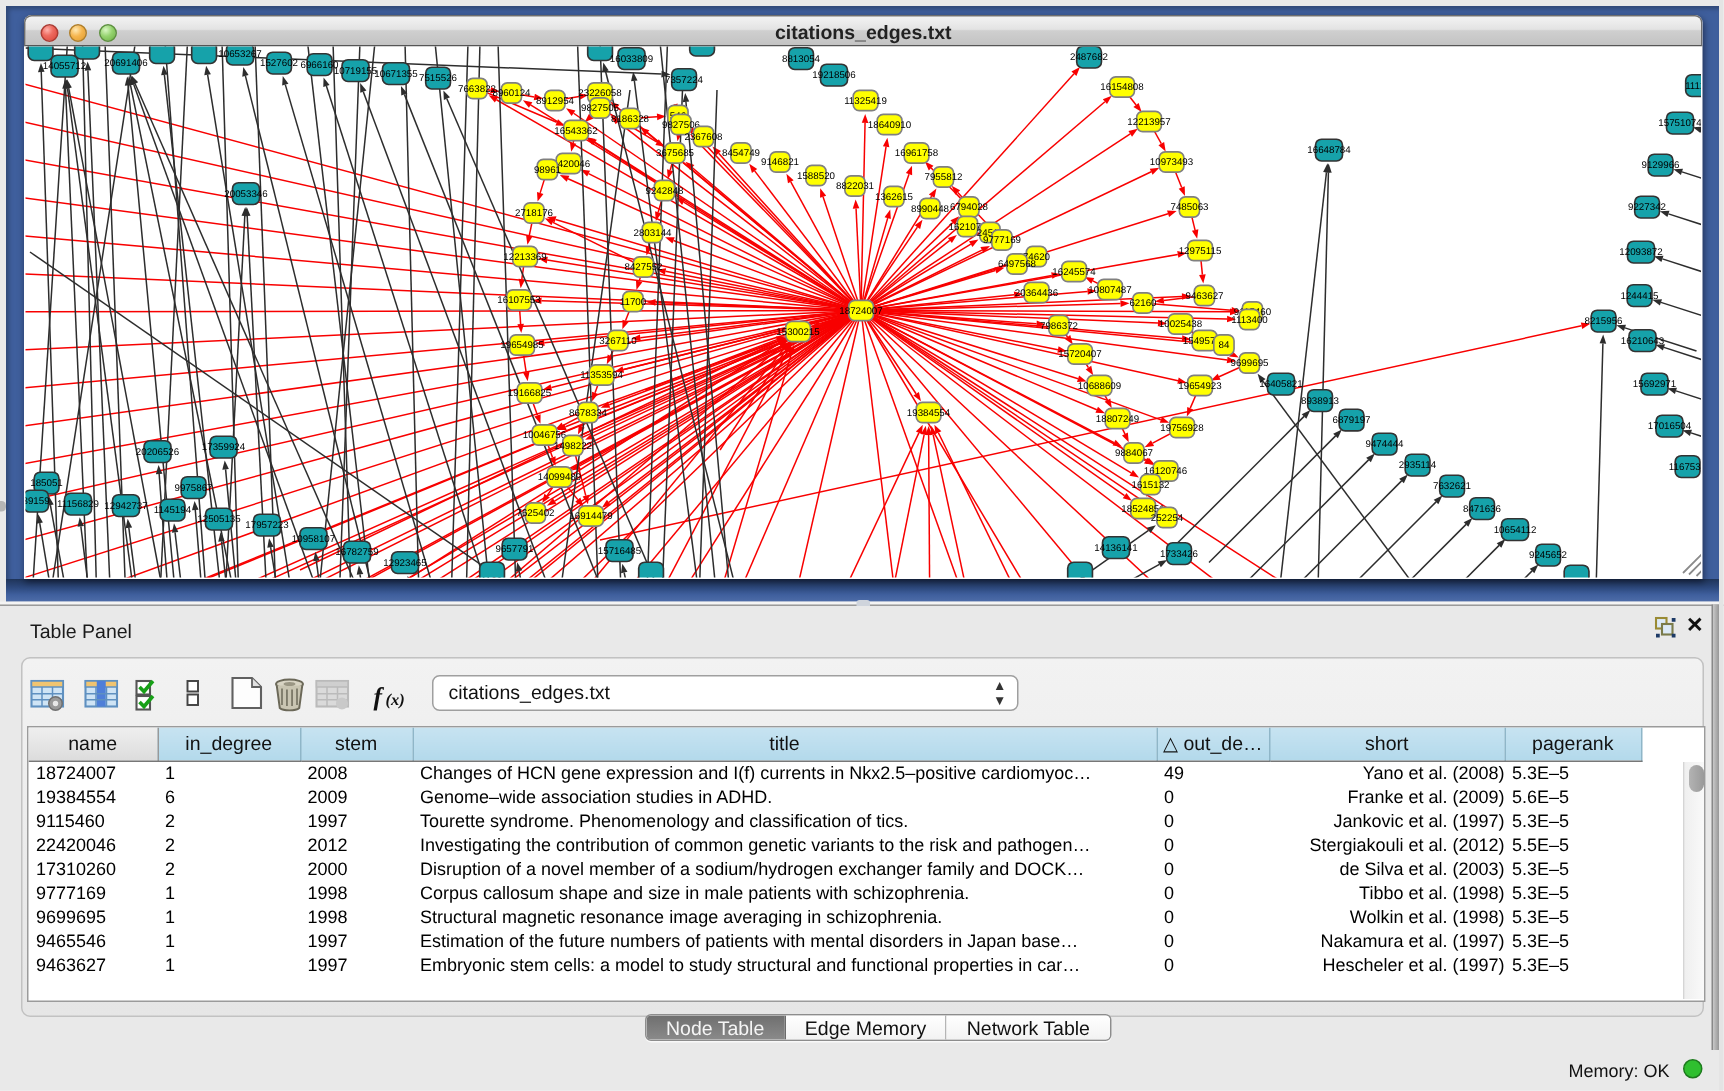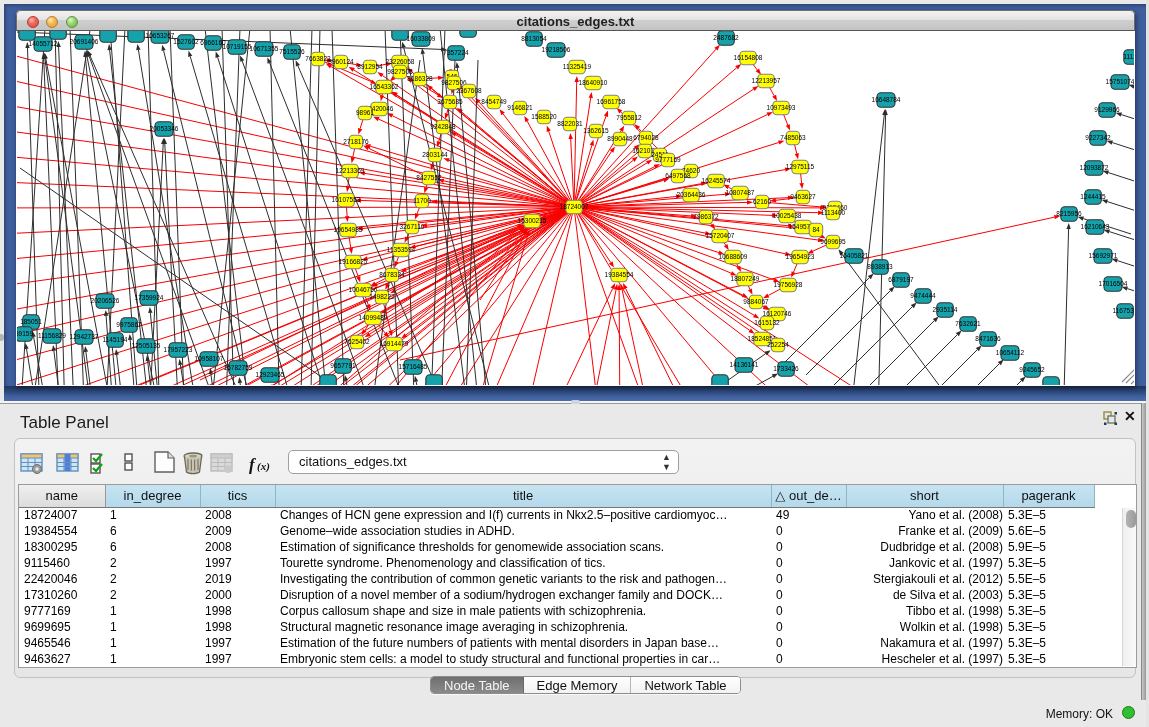--- a/index.html
+++ b/index.html
@@ -20,21 +20,21 @@
   background:linear-gradient(180deg,#f3f3f3 0%,#e3e3e3 45%,#cfcfcf 50%,#c3c3c3 100%); }
 #titlebar .title { position:absolute; left:0; right:0; top:3px; text-align:center;
   font-size:13px; font-weight:bold; color:#222; }
 .tl { position:absolute; top:15px; width:12px; height:12px; border-radius:50%; }
 #tl-r { left:10px; background:radial-gradient(circle at 35% 30%, #ffb3ad 0%, #ee6b60 40%, #d94438 100%); border:1px solid #ab3b33;}
 #tl-y { left:29px; background:radial-gradient(circle at 35% 30%, #ffe9b3 0%, #f5b54e 45%, #e09c2f 100%); border:1px solid #b07f2a;}
 #tl-g { left:49px; background:radial-gradient(circle at 35% 30%, #d9f7c4 0%, #95d36f 45%, #6cb043 100%); border:1px solid #5e9140;}
 
 
 #tablepanel { position:absolute; left:0; top:403px; width:1149px; height:324px; background:#e9e9e9; border-top:1px solid #9a9a9a;}
-#tp-title { position:absolute; left:20px; top:9px; font-size:17px; color:#1a1a1a; }
+#tp-title { position:absolute; left:20px; top:9px; font-size:13px; color:#1a1a1a; }
 #tp-float { position:absolute; left:1103px; top:7px; width:15px; height:15px; }
 #tp-close { position:absolute; left:1124px; top:4px; font-size:14px; font-weight:bold; color:#111; }
 #toolpanel { position:absolute; left:14px; top:34px; width:1122px; height:240px;
   background:linear-gradient(180deg,#f2f2f2,#e6e6e6); border:1px solid #c2c2c2; border-radius:6px; }
 #toolbar { position:absolute; left:0px; top:8px; width:100%; height:30px; }
 #combo { position:absolute; left:273px; top:3px; width:391px; height:24px; background:#fff;
   border:1px solid #9f9f9f; border-radius:5px; font-size:13px; color:#111; line-height:22px; padding-left:10px; }
 #combo .arr { position:absolute; right:7px; top:1px; font-size:9px; color:#333; line-height:10px; text-align:center; }
 
 #dtable { position:absolute; left:3px; top:45px; width:1119px; height:184px; background:#fff; border:1px solid #9b9b9b; overflow:hidden; }
@@ -898,21 +898,21 @@
               <col style="width:75px">
               <col style="width:496px">
               <col style="width:75px">
               <col style="width:157px">
               <col style="width:91px">
             </colgroup>
           <tbody>
               <tr>
                 <th class="first">name</th>
                 <th>in_degree</th>
-                <th>tics</th>
+                <th>stem</th>
                 <th>title</th>
                 <th>△ out_de…</th>
                 <th>short</th>
                 <th>pagerank</th>
               </tr>
           <tr>
 <td class="c0">18724007</td>
                 <td class="c1">1</td>
                 <td class="c2">2008</td>
 <td class="c3">Changes of HCN gene expression and I(f) currents in Nkx2.5–positive cardiomyoc…</td>
@@ -923,41 +923,32 @@
 <tr>
 <td class="c0">19384554</td>
                 <td class="c1">6</td>
                 <td class="c2">2009</td>
 <td class="c3">Genome–wide association studies in ADHD.</td>
                 <td class="c4">0</td>
                 <td class="c5">Franke et al. (2009)</td>
                 <td class="c6">5.6E–5</td>
               </tr>
 <tr>
-<td class="c0">18300295</td>
-                <td class="c1">6</td>
-                <td class="c2">2008</td>
-<td class="c3">Estimation of significance thresholds for genomewide association scans.</td>
-                <td class="c4">0</td>
-                <td class="c5">Dudbridge et al. (2008)</td>
-                <td class="c6">5.9E–5</td>
-              </tr>
-<tr>
 <td class="c0">9115460</td>
                 <td class="c1">2</td>
                 <td class="c2">1997</td>
 <td class="c3">Tourette syndrome. Phenomenology and classification of tics.</td>
                 <td class="c4">0</td>
                 <td class="c5">Jankovic et al. (1997)</td>
                 <td class="c6">5.3E–5</td>
               </tr>
 <tr>
 <td class="c0">22420046</td>
                 <td class="c1">2</td>
-                <td class="c2">2019</td>
+                <td class="c2">2012</td>
 <td class="c3">Investigating the contribution of common genetic variants to the risk and pathogen…</td>
                 <td class="c4">0</td>
                 <td class="c5">Stergiakouli et al. (2012)</td>
                 <td class="c6">5.5E–5</td>
               </tr>
 <tr>
 <td class="c0">17310260</td>
                 <td class="c1">2</td>
                 <td class="c2">2000</td>
 <td class="c3">Disruption of a novel member of a sodium/hydrogen exchanger family and DOCK…</td>

